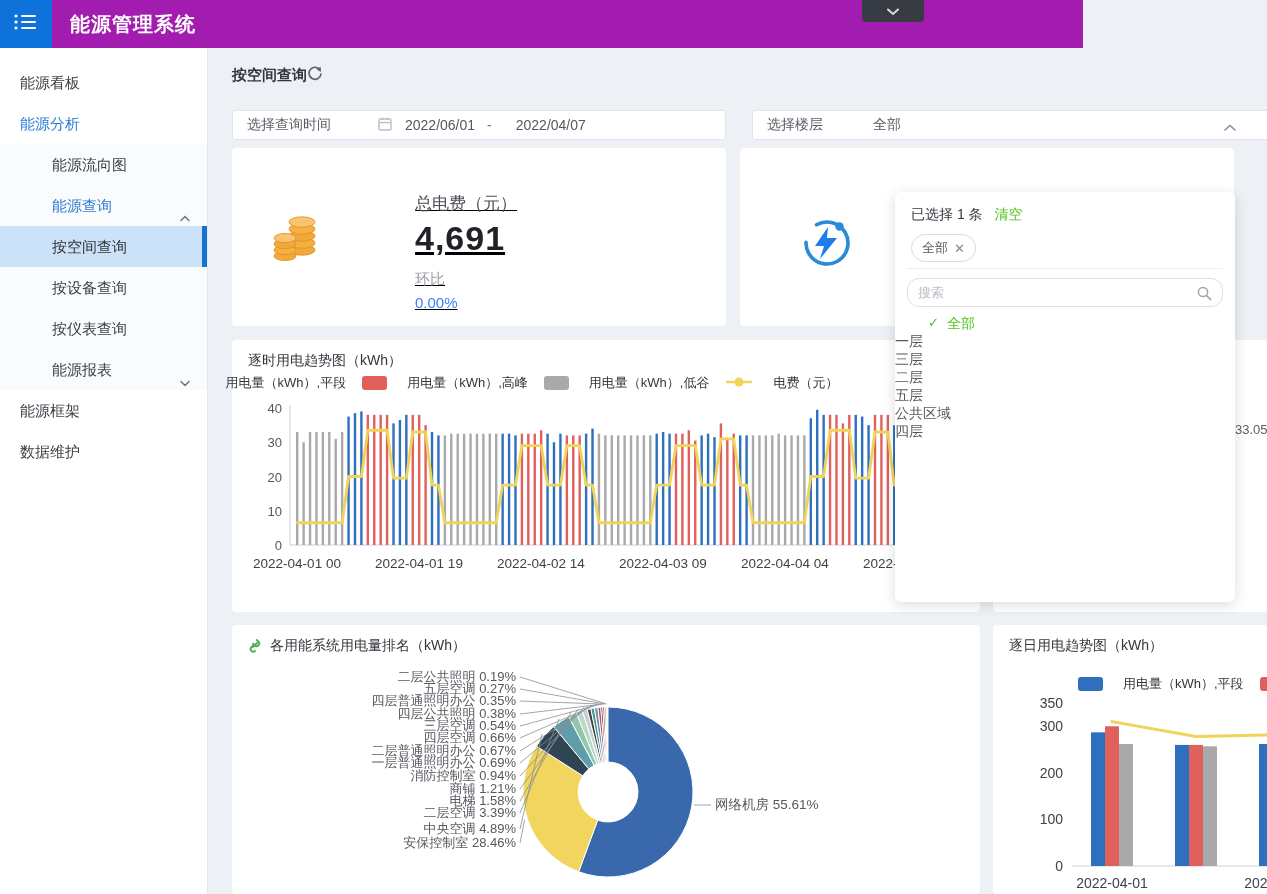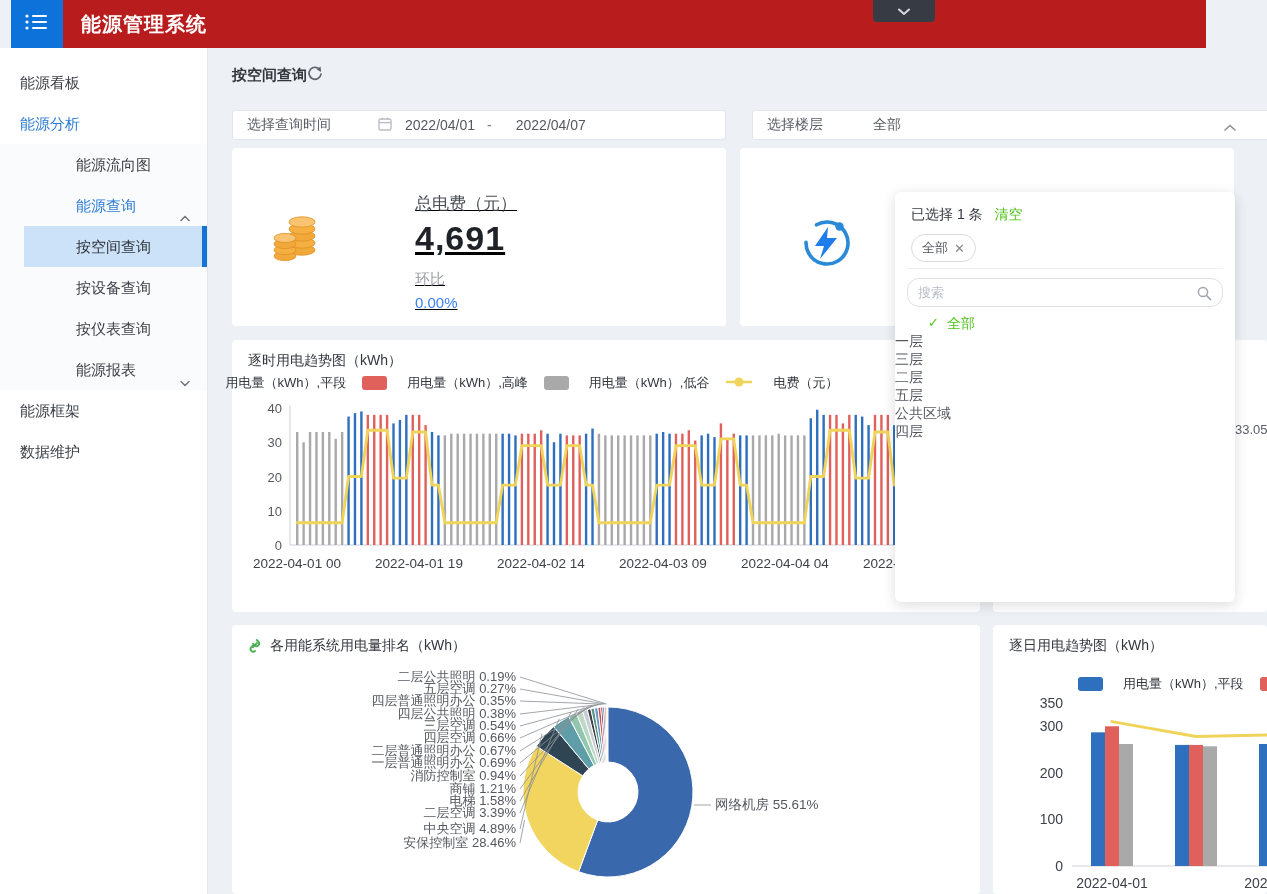--- a/index.html
+++ b/index.html
@@ -1,33 +1,33 @@
 <!DOCTYPE html>
 <html><head>
 <meta charset="utf-8">
 <style>
   * { margin:0; padding:0; box-sizing:border-box; }
   body { background:#555; font-family:"Liberation Sans", sans-serif; }
   .screen { position:relative; width:1267px; height:894px; background:#edf0f4; overflow:hidden;
             font-family:"Liberation Sans", sans-serif; }
 
   
-  .topbar { position:absolute; left:11px; top:0; width:1195px; height:48px; background:#b91c1c; z-index:10; }
+  .topbar { position:absolute; left:0; top:0; width:1083px; height:48px; background:#a21caf; z-index:10; }
   .burger { position:absolute; left:0; top:0; width:52px; height:48px; background:#0d72da;
             display:flex; align-items:center; justify-content:center; cursor:pointer; }
   .app-title { position:absolute; left:70px; top:0; height:48px; line-height:48px; color:#fff;
                font-size:20px; font-weight:bold; letter-spacing:1px; }
   .top-caret { position:absolute; left:862px; top:0; width:62px; height:22px; background:#373c44;
                border-radius:0 0 4px 4px; display:flex; align-items:center; justify-content:center; cursor:pointer; }
 
   
   .sidebar { position:absolute; left:0; top:48px; width:208px; bottom:0; background:#fff;
              border-right:1px solid #e4e7eb; padding-top:14px; z-index:5; font-size:15px; }
   .side-item { height:41px; line-height:41px; padding-left:20px; color:#3a3f45; cursor:pointer; position:relative; }
-  .side-item.sub { padding-left:52px;margin-left:24px; }
+  .side-item.sub { padding-left:52px; }
   .side-item.blue { color:#2b7bd3; }
   .side-item.selected { background:#cbe2f8; border-right:5px solid #1474d4; color:#2f3338; }
   .sub-group { background:#fafbfc; }
   .side-item .chev { position:absolute; right:16px; top:14px; }
 
   
   .page-title { position:absolute; left:232px; top:66px; font-size:15px; font-weight:bold; color:#33373d; }
   .refresh-btn { position:absolute; left:306px; top:65px; width:18px; height:18px; cursor:pointer; }
   .filter-box { position:absolute; top:110px; height:30px; background:#fff; border:1px solid #e2e6ec;
                 border-radius:3px; display:flex; align-items:center; font-size:14px; color:#5a5e66; }
@@ -150,21 +150,21 @@
   <div class="filter-box fb-time">
     <span class="f-label">选择查询时间</span>
     <span class="cal-icon">
       <svg width="16" height="16" viewBox="0 0 16 16">
         <rect x="2" y="3" width="12" height="11" rx="1.5" fill="none" stroke="#b9bec7" stroke-width="1.4"></rect>
         <line x1="2" y1="6.6" x2="14" y2="6.6" stroke="#b9bec7" stroke-width="1.4"></line>
         <line x1="5.4" y1="1.6" x2="5.4" y2="4" stroke="#b9bec7" stroke-width="1.4"></line>
         <line x1="10.6" y1="1.6" x2="10.6" y2="4" stroke="#b9bec7" stroke-width="1.4"></line>
       </svg>
     </span>
-    <span class="f-val1">2022/04/01</span>
+    <span class="f-val1">2022/06/01</span>
     <span class="f-dash">-</span>
     <span class="f-val1">2022/04/07</span>
   </div>
 
   <div class="filter-box fb-floor">
     <span class="f-label">选择楼层</span>
     <span class="f-value">全部</span>
     <span class="chev-up">
       <svg width="14" height="10" viewBox="0 0 14 10">
           <polyline points="2,7 7,2.5 12,7" fill="none" stroke="#8a9099" stroke-width="1.6" stroke-linecap="round"></polyline>

